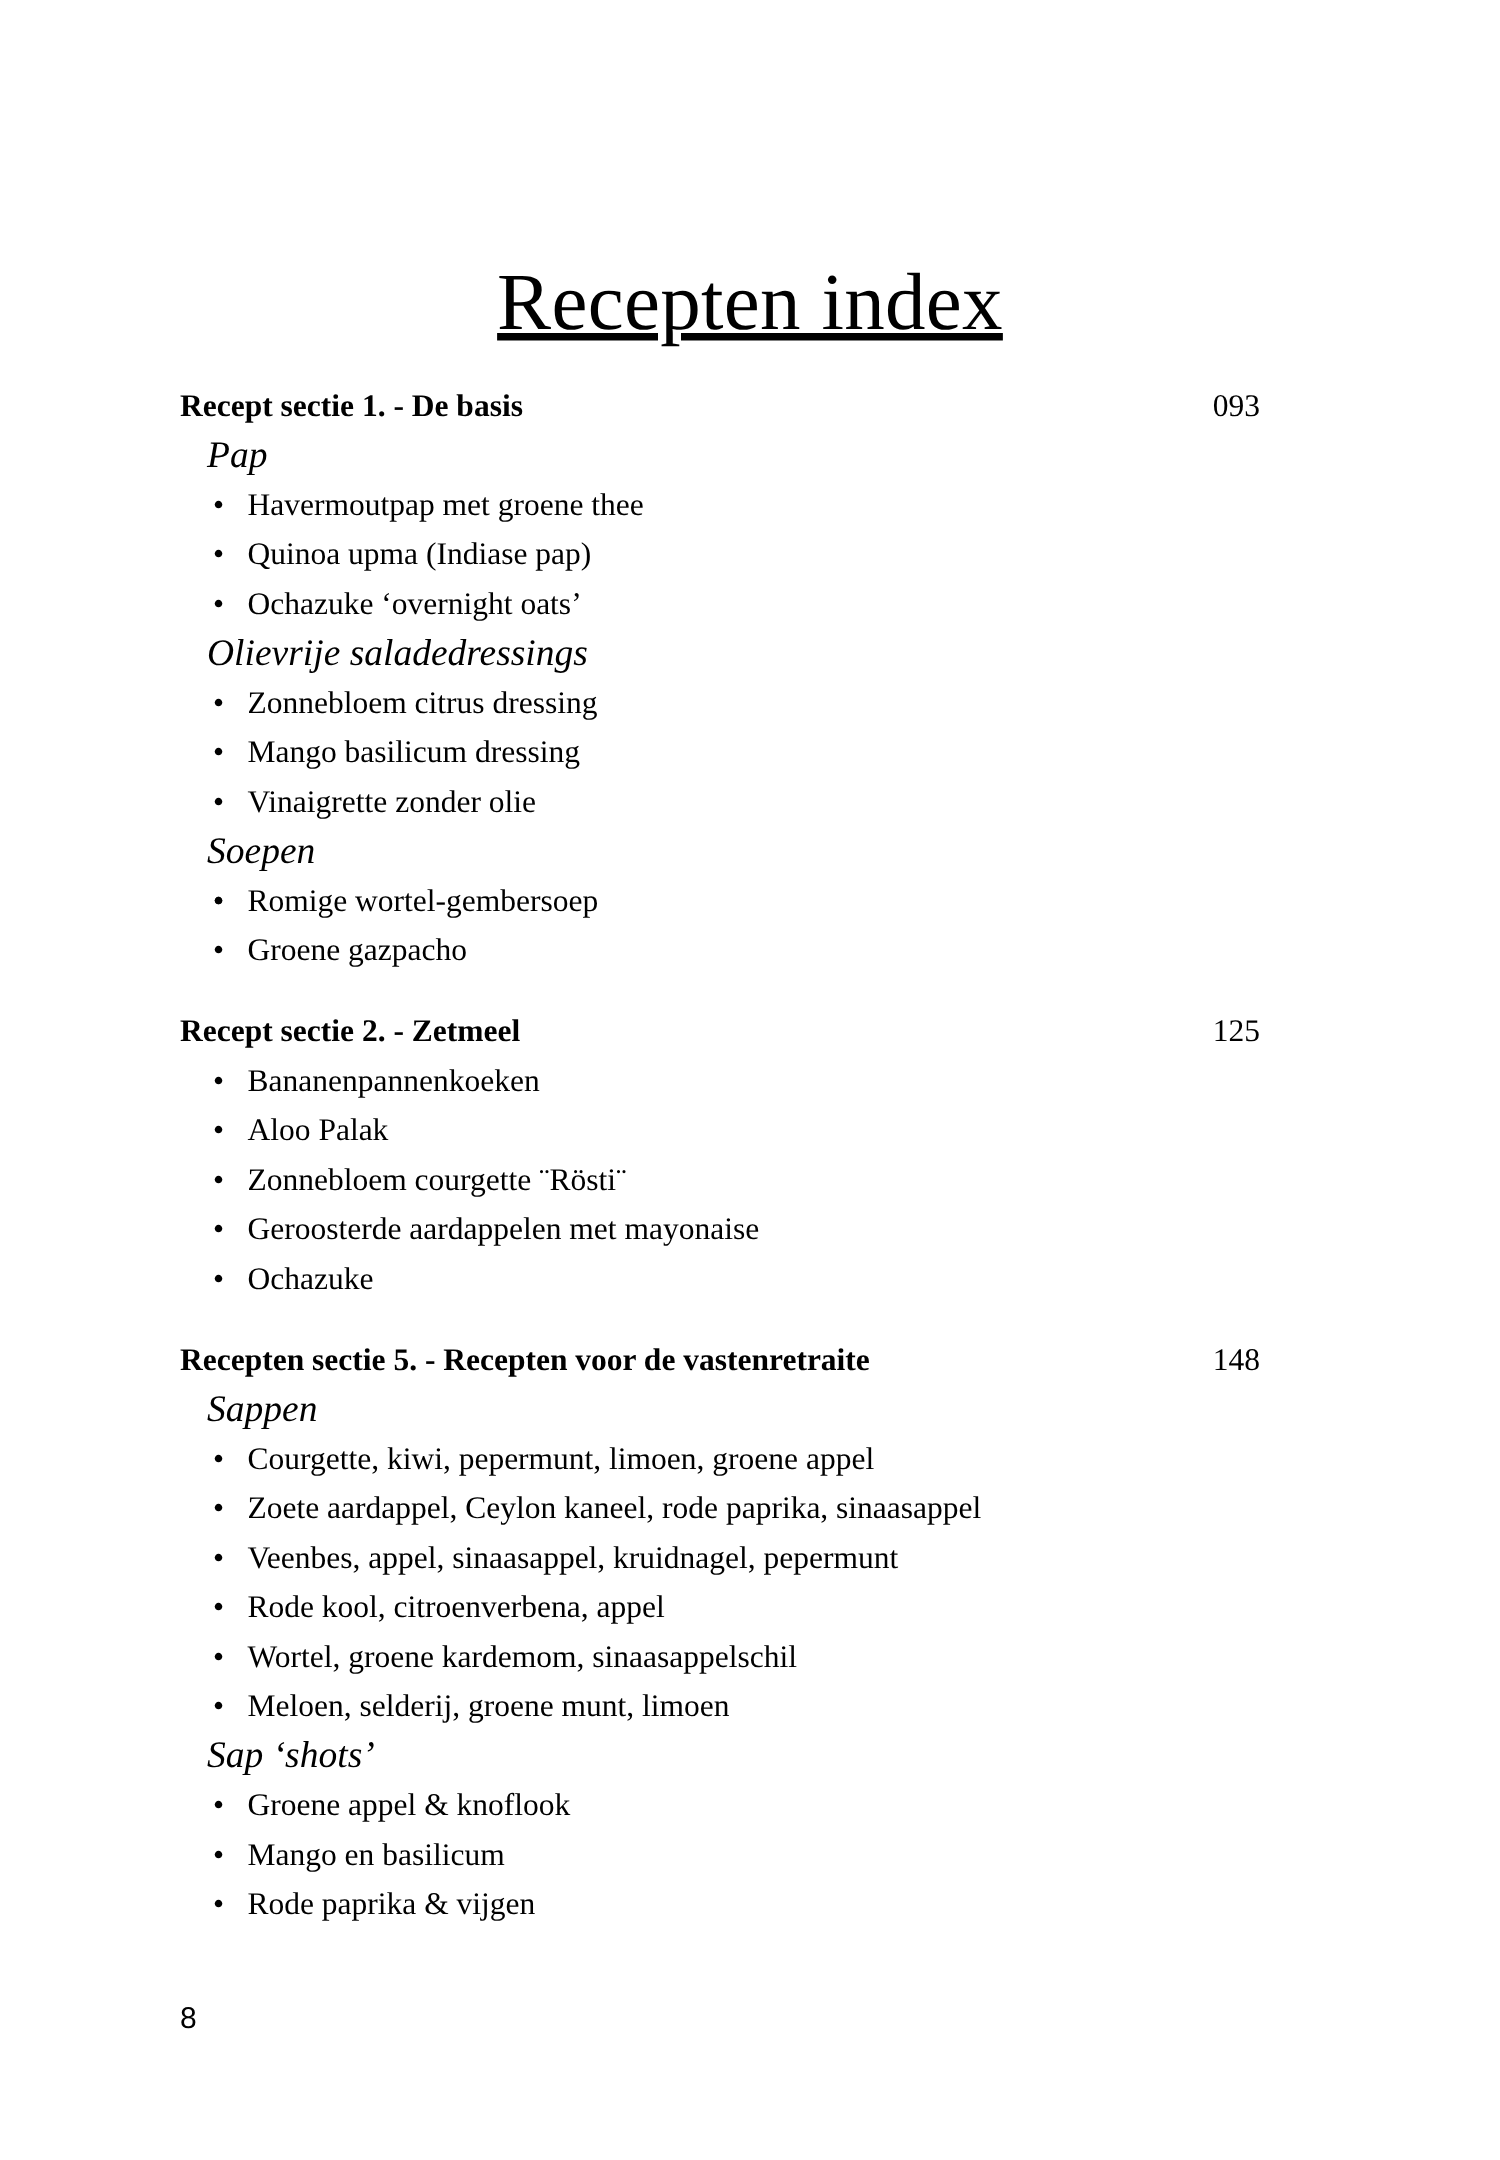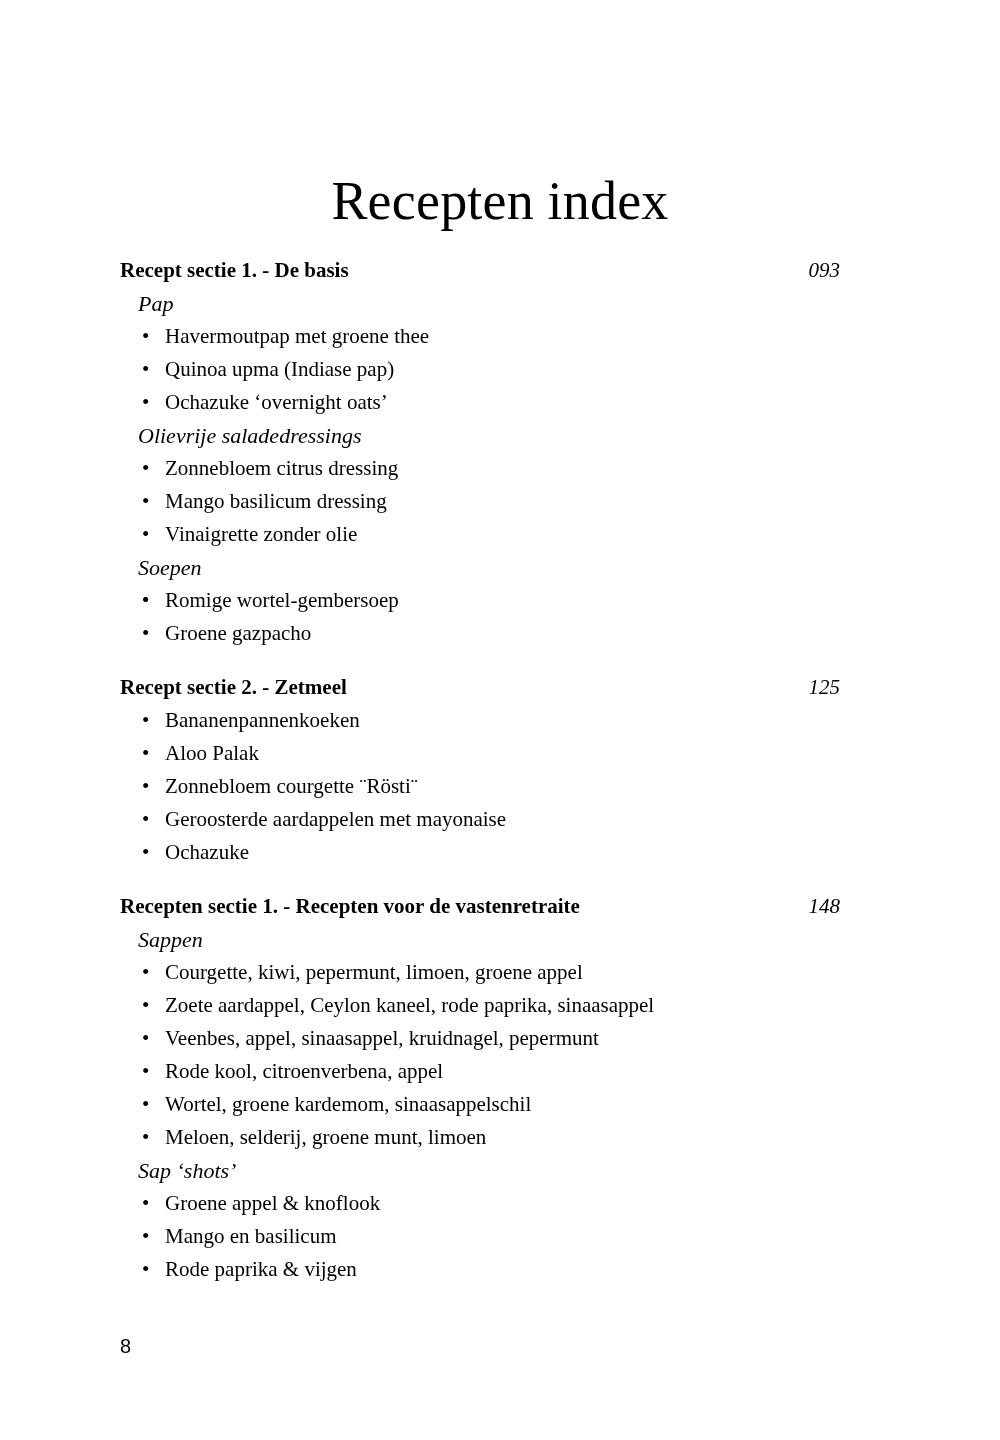--- a/index.html
+++ b/index.html
@@ -19,20 +19,21 @@
   .doc-title {
     position: absolute;
     top: 138px;
     left: 0;
     width: 1000px;
     text-align: center;
     font-size: 54px;
     font-weight: normal;
     letter-spacing: 0.2px;
     line-height: 1;
+    text-decoration: underline;
   }
   .content {
     position: absolute;
     top: 238px;
     left: 120px;
     width: 720px;
   }
   .section {
     margin: 16px 0 0 0;
   }
@@ -44,28 +45,27 @@
     font-size: 21px;
     font-weight: bold;
     line-height: 33px;
     height: 33px;
     white-space: nowrap;
   }
   .section-page {
     position: absolute;
     right: 0;
     top: 0;
-    font-style: italic;
     font-weight: normal;
     font-size: 21px;
     line-height: 33px;
   }
   .subheading {
     font-style: italic;
-    font-size: 22px;
+    font-size: 25px;
     line-height: 33px;
     padding-left: 18px;
   }
   .items {
     list-style: none;
     margin: 0;
     padding: 0;
   }
   .item {
     position: relative;
@@ -122,21 +122,21 @@
         <div class="section-header"><span>Recept sectie 2. - Zetmeel</span><span class="section-page">125</span></div>
         <ul class="items">
           <li class="item"><span class="bullet">•</span><span>Bananenpannenkoeken</span></li>
           <li class="item"><span class="bullet">•</span><span>Aloo Palak</span></li>
           <li class="item"><span class="bullet">•</span><span>Zonnebloem courgette ¨Rösti¨</span></li>
           <li class="item"><span class="bullet">•</span><span>Geroosterde aardappelen met mayonaise</span></li>
           <li class="item"><span class="bullet">•</span><span>Ochazuke</span></li>
         </ul>
       </div>
       <div class="section">
-        <div class="section-header"><span>Recepten sectie 1. - Recepten voor de vastenretraite</span><span class="section-page">148</span></div>
+        <div class="section-header"><span>Recepten sectie 5. - Recepten voor de vastenretraite</span><span class="section-page">148</span></div>
         <div class="subheading">Sappen</div>
         <ul class="items">
           <li class="item"><span class="bullet">•</span><span>Courgette, kiwi, pepermunt, limoen, groene appel</span></li>
           <li class="item"><span class="bullet">•</span><span>Zoete aardappel, Ceylon kaneel, rode paprika, sinaasappel</span></li>
           <li class="item"><span class="bullet">•</span><span>Veenbes, appel, sinaasappel, kruidnagel, pepermunt</span></li>
           <li class="item"><span class="bullet">•</span><span>Rode kool, citroenverbena, appel</span></li>
           <li class="item"><span class="bullet">•</span><span>Wortel, groene kardemom, sinaasappelschil</span></li>
           <li class="item"><span class="bullet">•</span><span>Meloen, selderij, groene munt, limoen</span></li>
         </ul>
         <div class="subheading">Sap ‘shots’</div>

